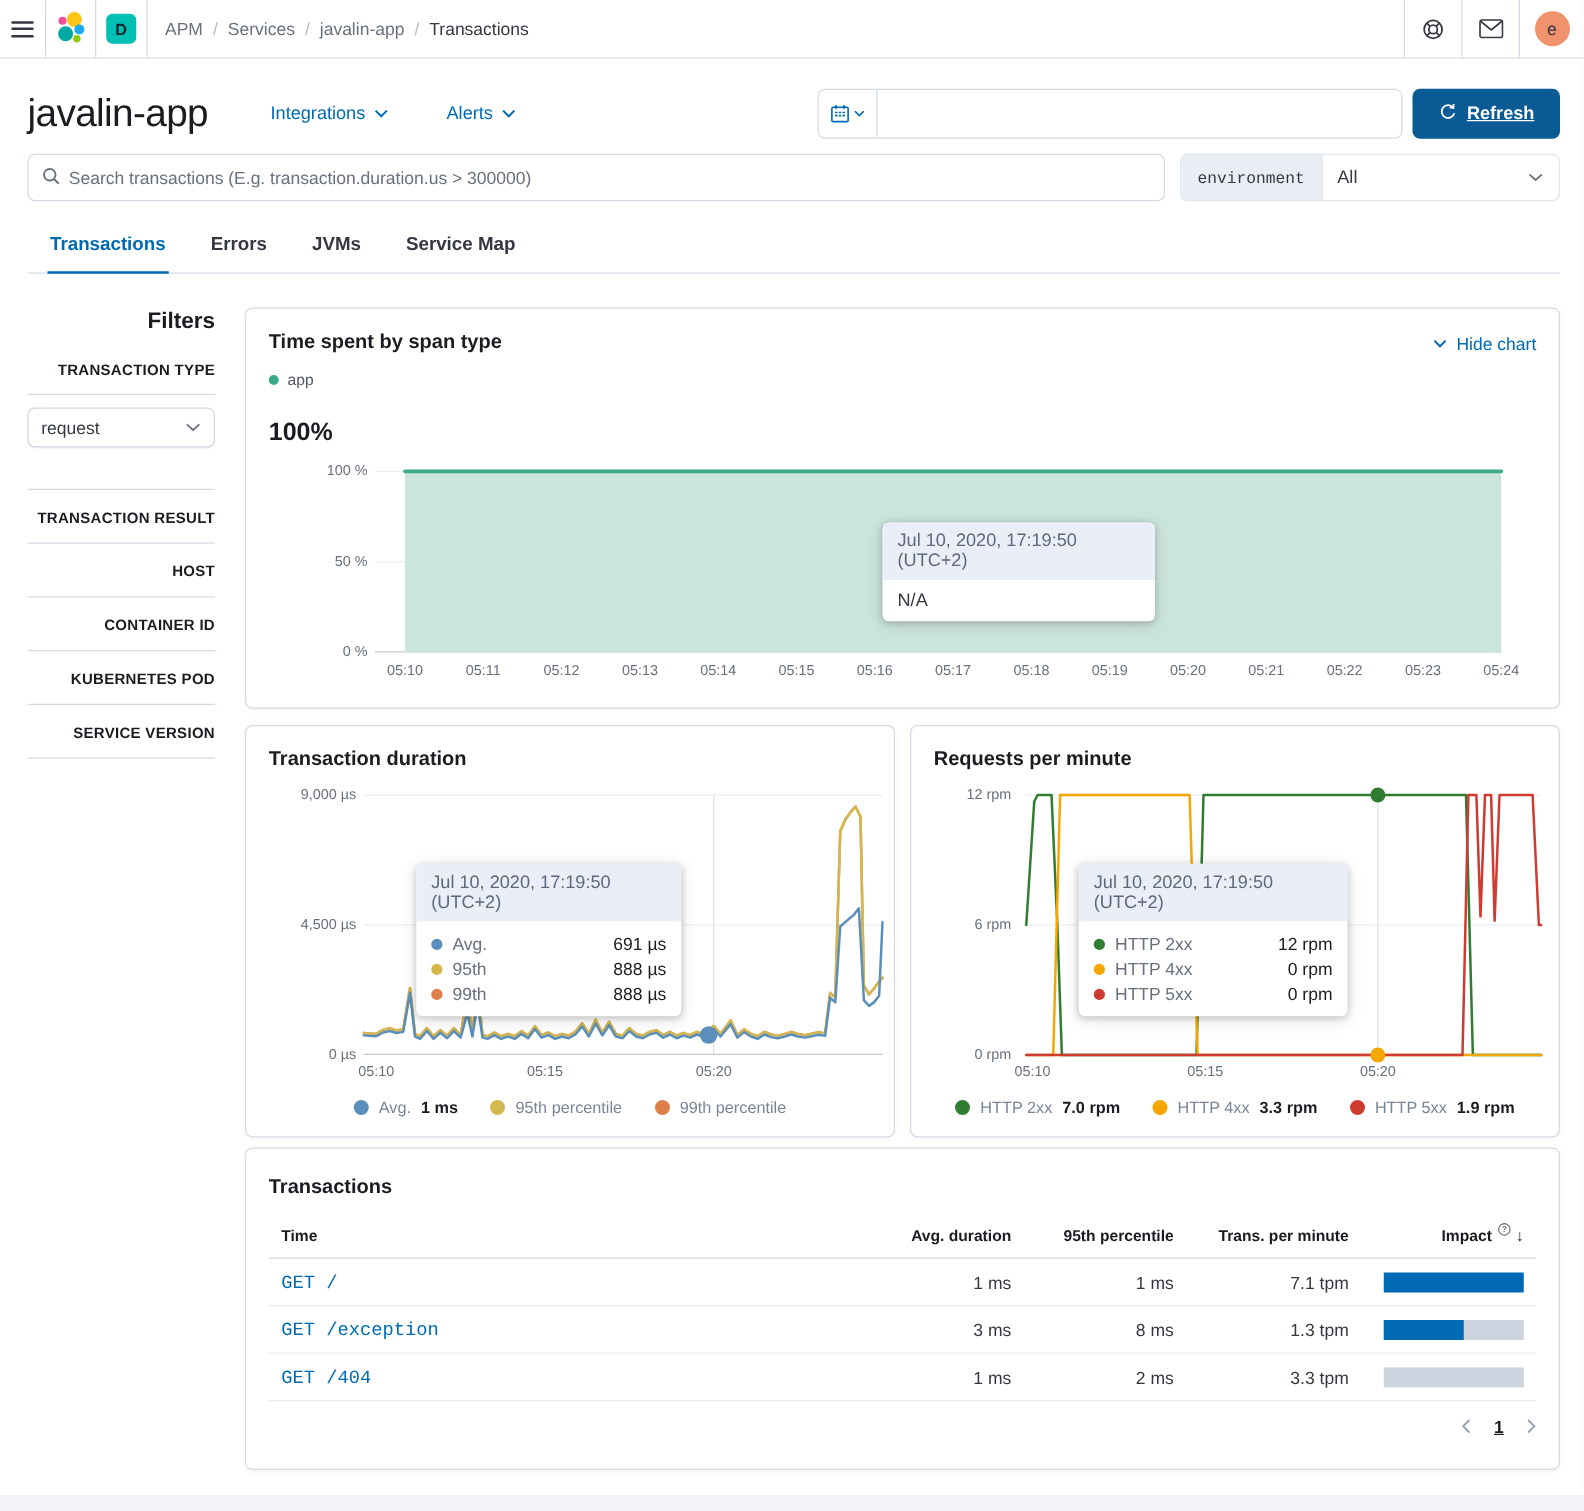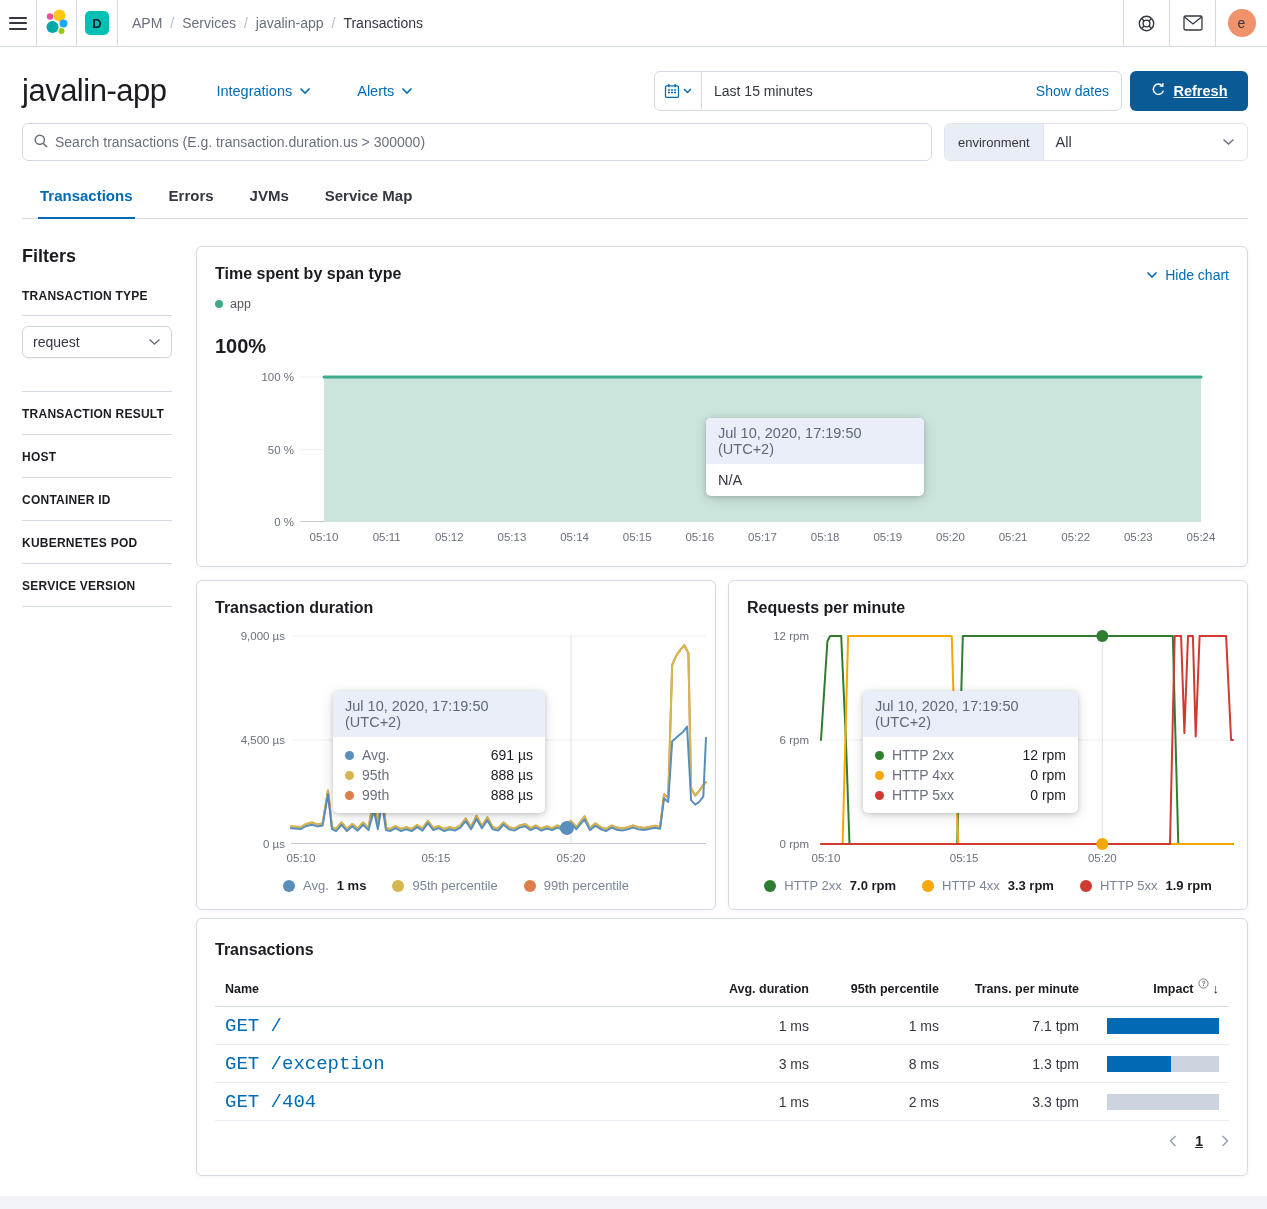--- a/index.html
+++ b/index.html
@@ -32,30 +32,30 @@
   .dp-main{flex:1;display:flex;align-items:center;padding:0 12px;cursor:pointer;}
   .dp-show{margin-left:auto;color:#006bb4;font-weight:500;cursor:pointer;}
   .btn-refresh{height:40px;width:118px;background:#0a5a96;border:none;border-radius:6px;color:#fff;font-size:14.5px;font-weight:600;display:flex;align-items:center;justify-content:center;gap:8px;cursor:pointer;font-family:inherit;}
   .btn-refresh .lbl{text-decoration:underline;}
   
   .search-row{display:flex;gap:12px;margin-top:12px;}
   .search-box{flex:1;height:38px;border:1px solid #d3dae6;border-radius:6px;background:#fff;display:flex;align-items:center;padding:0 10px;}
   .search-box input{border:none;outline:none;flex:1;font-size:14px;font-family:inherit;color:#343741;margin-left:6px;background:transparent;}
   .search-box input::placeholder{color:#69707d;opacity:1;}
   .env-select{width:304px;height:38px;border:1px solid #e0e5ee;border-radius:6px;display:flex;overflow:hidden;background:#fff;cursor:pointer;}
-  .env-prepend{background:#e9edf4;color:#343741;font-size:13px;display:flex;align-items:center;padding:0 13px;border-right:1px solid #e0e5ee;}
+  .env-prepend{background:#e9edf4;color:#343741;font-size:13px;display:flex;align-items:center;padding:0 13px;border-right:1px solid #e0e5ee;font-family:Liberation Mono, monospace;}
   .env-value{flex:1;display:flex;align-items:center;padding:0 12px;font-size:14.5px;}
   .env-value .chev{margin-left:auto;}
   
   .tabs{display:flex;gap:32px;margin-top:20px;padding-left:16px;border-bottom:1px solid #d3dae6;}
   .tab{font-size:15px;color:#343741;padding:6px 2px 13px;cursor:pointer;font-weight:bold;}
   .tab.active{color:#006bb4;font-weight:600;border-bottom:2px solid #006bb4;margin-bottom:-1px;}
   
   .content{display:flex;margin-top:27px;padding-bottom:14px;}
-  .sidebar{width:150px;flex:none;}
+  .sidebar{width:150px;flex:none;text-align:right;}
   .sidebar h2{font-size:18px;font-weight:700;color:#1a1c21;margin-bottom:22px;}
   .facet-label{font-size:12px;font-weight:700;color:#1a1c21;letter-spacing:.02em;}
   .facet-hr{border:none;border-top:1px solid #d3dae6;margin:12px 0 0;}
   .type-select{margin-top:10px;height:32px;border:1px solid #cfd6e2;border-radius:6px;background:#fff;display:flex;align-items:center;padding:0 10px;font-size:14px;cursor:pointer;box-shadow:0 1px 1px rgba(0,0,0,.04);}
   .type-select .chev{margin-left:auto;}
   .facet-list{margin-top:33px;border-top:1px solid #d3dae6;}
   .facet{padding:13px 0;border-bottom:1px solid #d3dae6;cursor:pointer;}
   .main{flex:1;margin-left:24px;}
   .card{background:#fff;border:1px solid #d3dae6;border-radius:6px;box-shadow:0 1px 4px rgba(52,55,65,.05);position:relative;}
   .card-title{font-size:16px;font-weight:700;color:#1a1c21;}
@@ -87,21 +87,21 @@
   .tt-row{display:flex;align-items:center;gap:8px;font-size:14px;padding:2px 0;}
   .tt-row .dot{width:9px;height:9px;border-radius:50%;flex:none;}
   .tt-row .lbl{color:#69707d;flex:1;}
   .tt-row .val{color:#1a1c21;}
   
   table{width:100%;border-collapse:collapse;margin-top:14px;}
   th{font-size:12.5px;font-weight:700;color:#1a1c21;padding:8px 10px 10px;border-bottom:1px solid #d3dae6;text-align:right;white-space:nowrap;}
   th.name{text-align:left;}
   td{font-size:14px;padding:0 10px;height:38px;border-bottom:1px solid #e8ecf2;text-align:right;}
   td.name{text-align:left;}
-  td.name a{font-family:"Liberation Mono","DejaVu Sans Mono",monospace;font-size:19px;color:#006bb4;text-decoration:none;cursor:pointer;}
+  td.name a{font-family:"Liberation Mono","DejaVu Sans Mono",monospace;font-size:15px;color:#006bb4;text-decoration:none;cursor:pointer;}
   .impact-track{width:112px;height:16px;background:#cdd4e0;margin-left:auto;}
   .impact-fill{height:100%;background:#006bb4;}
   .th-impact{display:inline-flex;align-items:center;gap:4px;cursor:pointer;}
   .sort-arrow{font-size:13px;font-weight:400;}
   .pagination{display:flex;justify-content:flex-end;align-items:center;gap:18px;margin-top:12px;color:#69707d;}
   .page-num{color:#1a1c21;font-weight:700;text-decoration:underline;cursor:pointer;}
   .pg-arrow{cursor:pointer;display:flex;align-items:center;}
   .chev svg, .pg-arrow svg{display:block;}
 </style>
 </head>
@@ -191,24 +191,20 @@
             <line x1="4" y1="7" x2="6" y2="7"></line>
               <line x1="7" y1="7" x2="9" y2="7"></line>
               <line x1="10" y1="7" x2="12" y2="7"></line>
             <line x1="4" y1="9.5" x2="6" y2="9.5"></line>
               <line x1="7" y1="9.5" x2="9" y2="9.5"></line>
               <line x1="10" y1="9.5" x2="12" y2="9.5"></line>
           </svg>
           <svg width="9" height="6" viewBox="0 0 9 6" fill="none" stroke="#006bb4" stroke-width="1.4">
               <path d="M1 1 L4.5 4.5 L8 1"></path>
             </svg>
-        </div>
-        <div class="dp-main">
-          <span>Last 15 minutes</span>
-          <span class="dp-show">Show dates</span>
         </div>
       </div>
       <button class="btn-refresh">
         <span>
           <svg width="15" height="15" viewBox="0 0 16 16" fill="none" stroke="#fff" stroke-width="1.5">
             <path d="M13.3 9.2 A5.5 5.5 0 1 1 12.2 4.1"></path>
               <path d="M12.7 1.2 L12.5 4.6 L9.2 4.1"></path>
           </svg>
         </span>
         <span class="lbl">Refresh</span>
@@ -451,21 +447,21 @@
         <table>
           <colgroup>
               <col>
               <col style="width:120px">
               <col style="width:130px">
               <col style="width:140px">
               <col style="width:140px">
             </colgroup>
           <thead>
             <tr>
-              <th class="name">Name</th>
+              <th class="name">Time</th>
               <th>Avg. duration</th>
               <th>95th percentile</th>
               <th>Trans. per minute</th>
               <th>
                 <span class="th-impact">
                   <span>Impact</span>
                   <span style="position:relative;top:-4px">
                     <svg width="11" height="11" viewBox="0 0 12 12">
                         <circle cx="6" cy="6" r="5" fill="none" stroke="#69707d"></circle>
                         <text x="6" y="8.6" text-anchor="middle" font-size="7.5" fill="#69707d" font-family="Liberation Sans, sans-serif">?</text>

